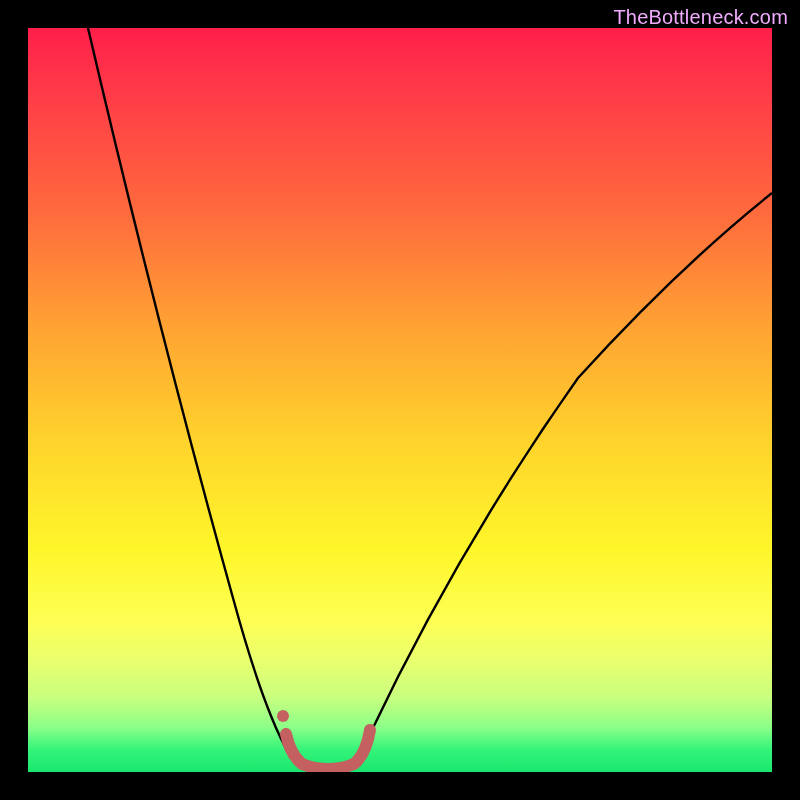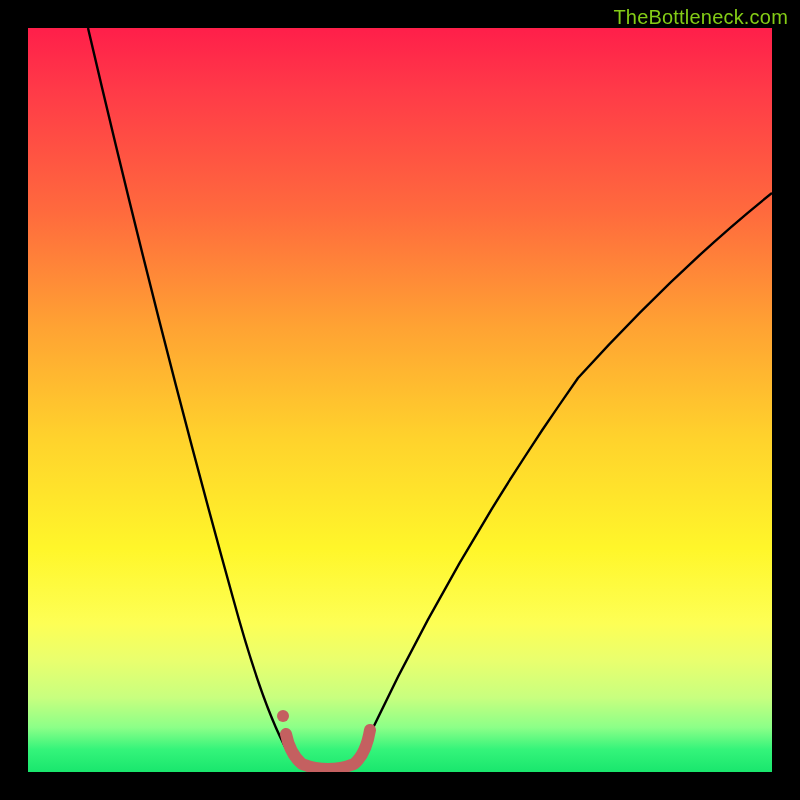--- a/index.html
+++ b/index.html
@@ -46,21 +46,21 @@
   svg.curves {
     position: absolute;
     inset: 0;
     width: 100%;
     height: 100%;
   }
   .watermark {
     position: absolute;
     top: 6px;
     right: 12px;
-    color: #84cc16;
+    color: #f0abfc;
     font-size: 20px;
     font-weight: 400;
     letter-spacing: 0.2px;
     user-select: none;
   }
 </style>
 </head>
 <body>
 
 <div class="frame">

